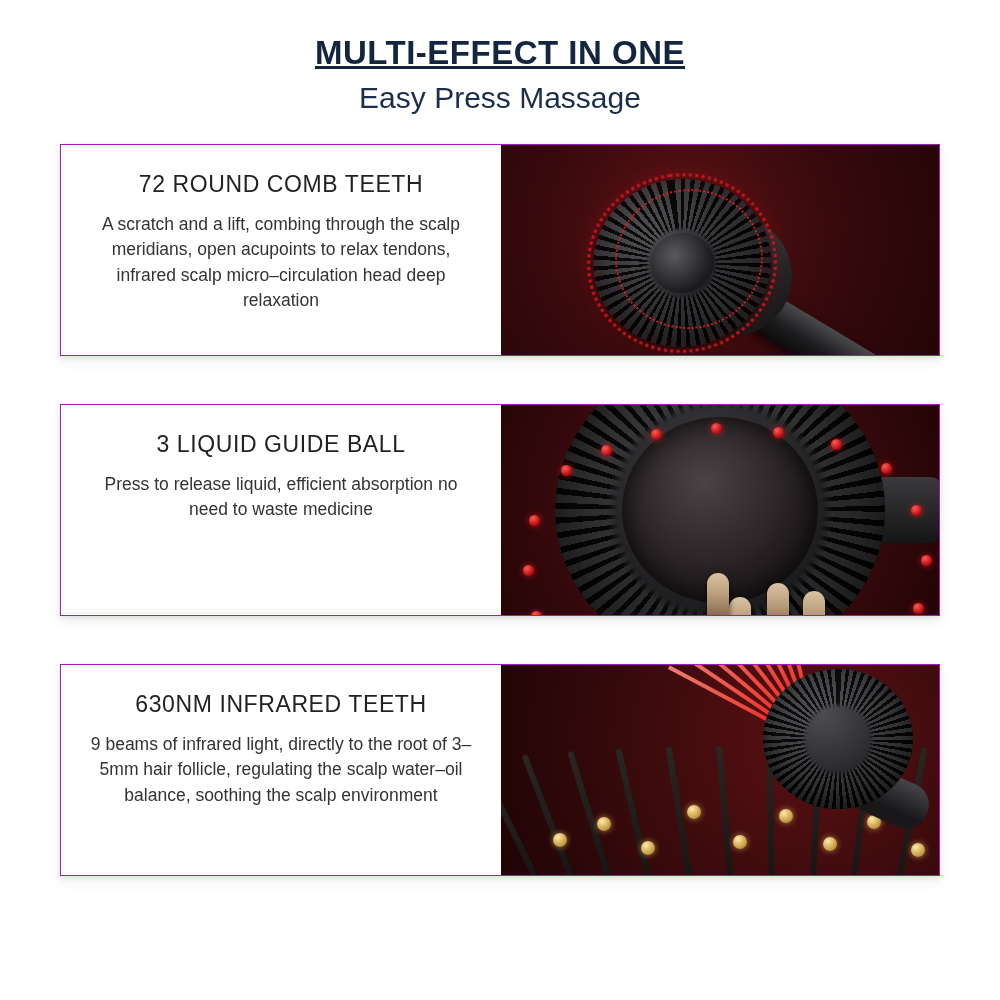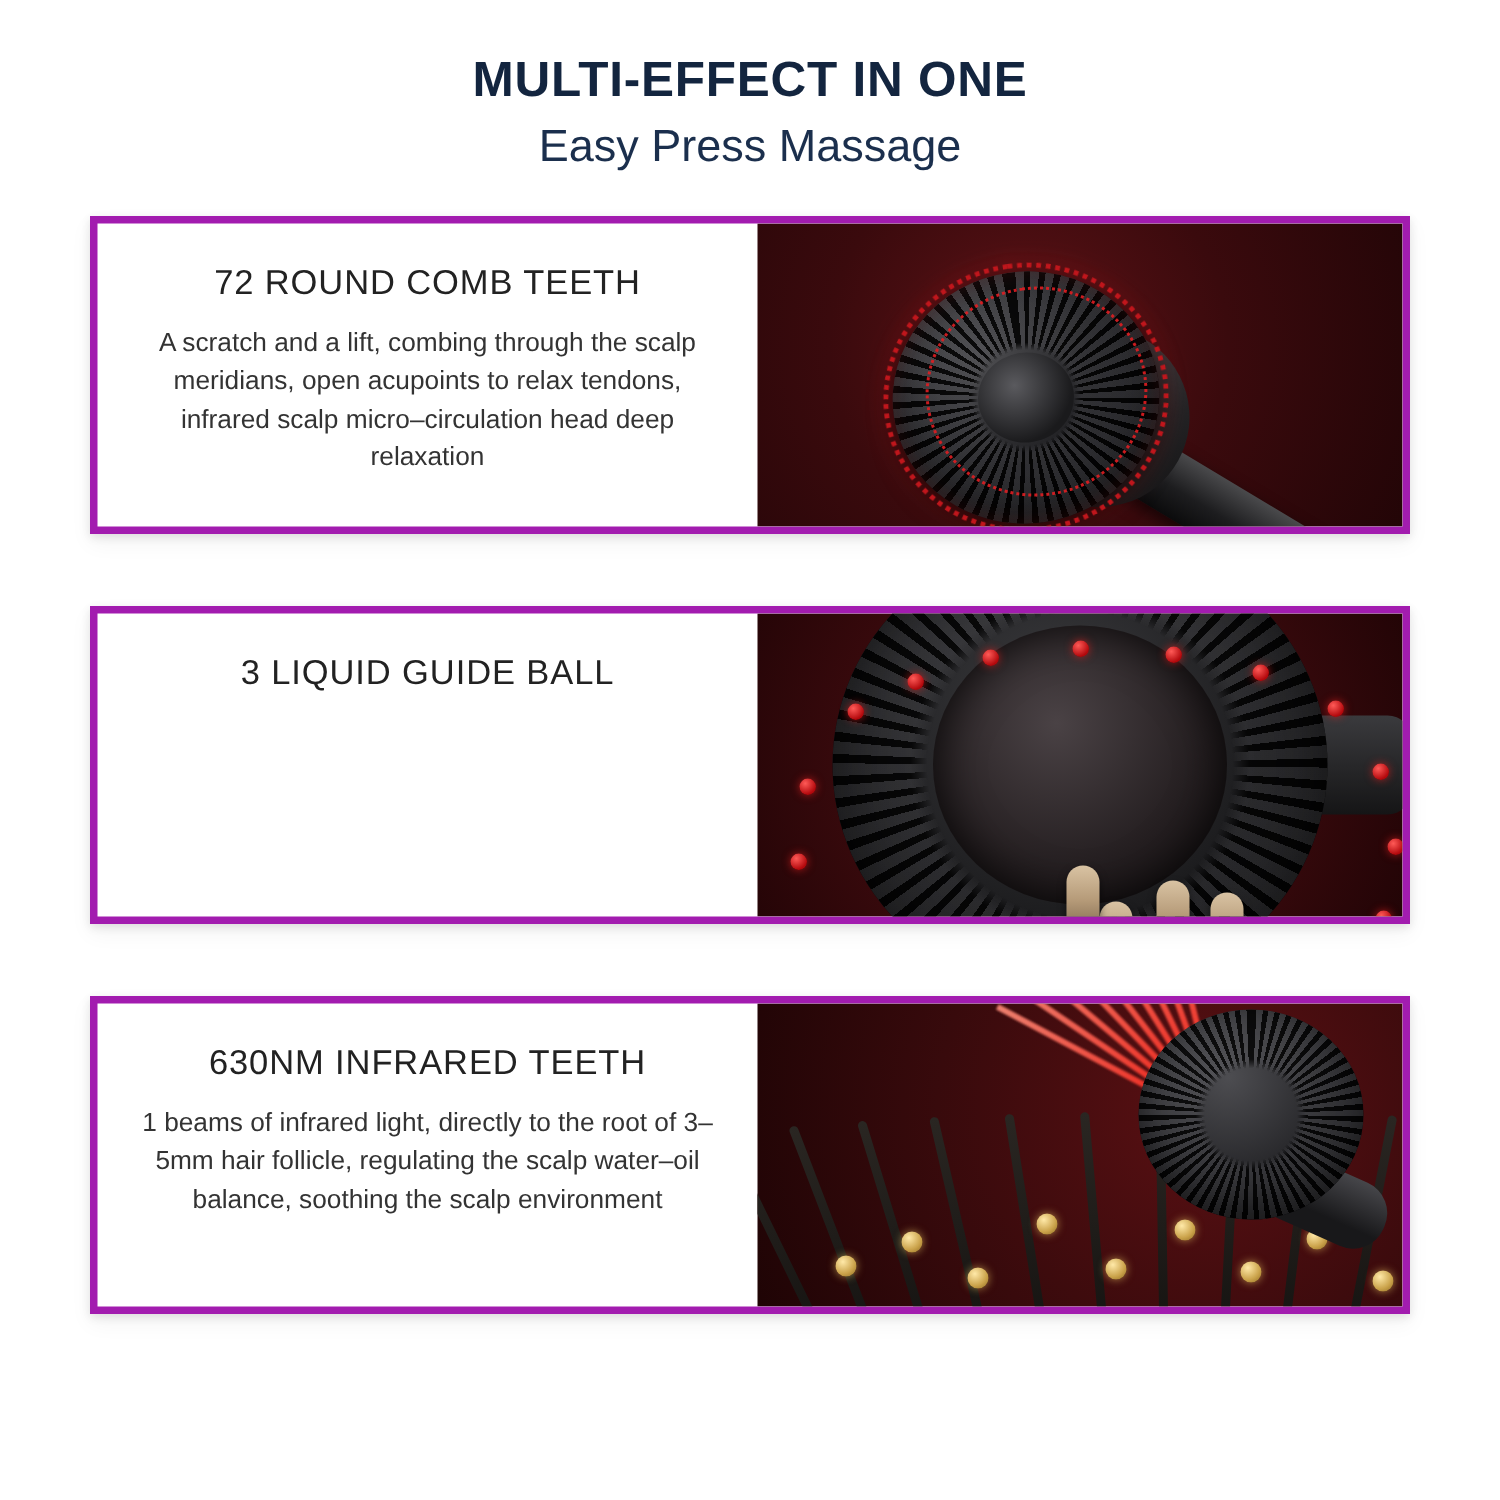--- a/index.html
+++ b/index.html
@@ -20,20 +20,21 @@
   .header {
     padding-top: 34px;
     text-align: center;
   }
   .header-title {
     font-size: 33px;
     font-weight: bold;
     letter-spacing: 0.5px;
     color: #13253f;
     line-height: 1.15;
+    text-decoration: underline;
   }
   .header-subtitle {
     font-size: 30px;
     font-weight: normal;
     color: #1b2f4d;
     margin-top: 8px;
     line-height: 1.2;
   }
 
   
@@ -42,21 +43,21 @@
     display: flex;
     flex-direction: column;
     gap: 48px;
     padding: 0 60px;
   }
   .card {
     position: relative;
     display: flex;
     height: 212px;
     background: #ffffff;
-    border: 5px solid #a21caf;
+    border: 1px solid #a21caf;
     box-shadow: 0 2px 6px rgba(0,0,0,0.10), 0 6px 14px rgba(0,0,0,0.05);
     overflow: hidden;
   }
   .card-text {
     width: 440px;
     flex: 0 0 440px;
     padding: 26px 22px 20px 22px;
     display: flex;
     flex-direction: column;
     align-items: center;
@@ -294,20 +295,21 @@
           <div class="core"></div>
         </div>
         <div class="redring"></div>
         <div class="reddots"></div>
       </div>
     </div>
 
     <div class="card">
       <div class="card-text">
         <div class="card-title">3 LIQUID GUIDE BALL</div>
+        <div class="card-desc">Press to release liquid, efficient absorption no need to waste medicine</div>
       </div>
       <div class="card-media m2">
         <div class="nub"></div>
         <div class="bigdisc">
           <div class="ribs"></div>
           <div class="inner"></div>
         </div>
 
         <div class="pin" style="left:228px; top:192px;"></div>
         <div class="pin" style="left:266px; top:178px;"></div>
@@ -328,21 +330,21 @@
         <div class="reddot" style="left:410px; top:100px;"></div>
         <div class="reddot" style="left:420px; top:150px;"></div>
         <div class="reddot" style="left:412px; top:198px;"></div>
 
       </div>
     </div>
 
     <div class="card">
       <div class="card-text">
         <div class="card-title">630NM INFRARED TEETH</div>
-        <div class="card-desc">1 beams of infrared light, directly to the root of 3–5mm hair follicle, regulating the scalp water–oil balance, soothing the scalp environment</div>
+        <div class="card-desc">9 beams of infrared light, directly to the root of 3–5mm hair follicle, regulating the scalp water–oil balance, soothing the scalp environment</div>
       </div>
       <div class="card-media m3">
 
         <div class="hair" style="left:40px; transform:rotate(-26deg);"></div>
         <div class="hair" style="left:74px; transform:rotate(-21deg);"></div>
         <div class="hair" style="left:110px; transform:rotate(-17deg);"></div>
         <div class="hair" style="left:148px; transform:rotate(-13deg);"></div>
         <div class="hair" style="left:188px; transform:rotate(-9deg);"></div>
         <div class="hair" style="left:228px; transform:rotate(-5deg);"></div>
         <div class="hair" style="left:268px; transform:rotate(-1deg);"></div>

